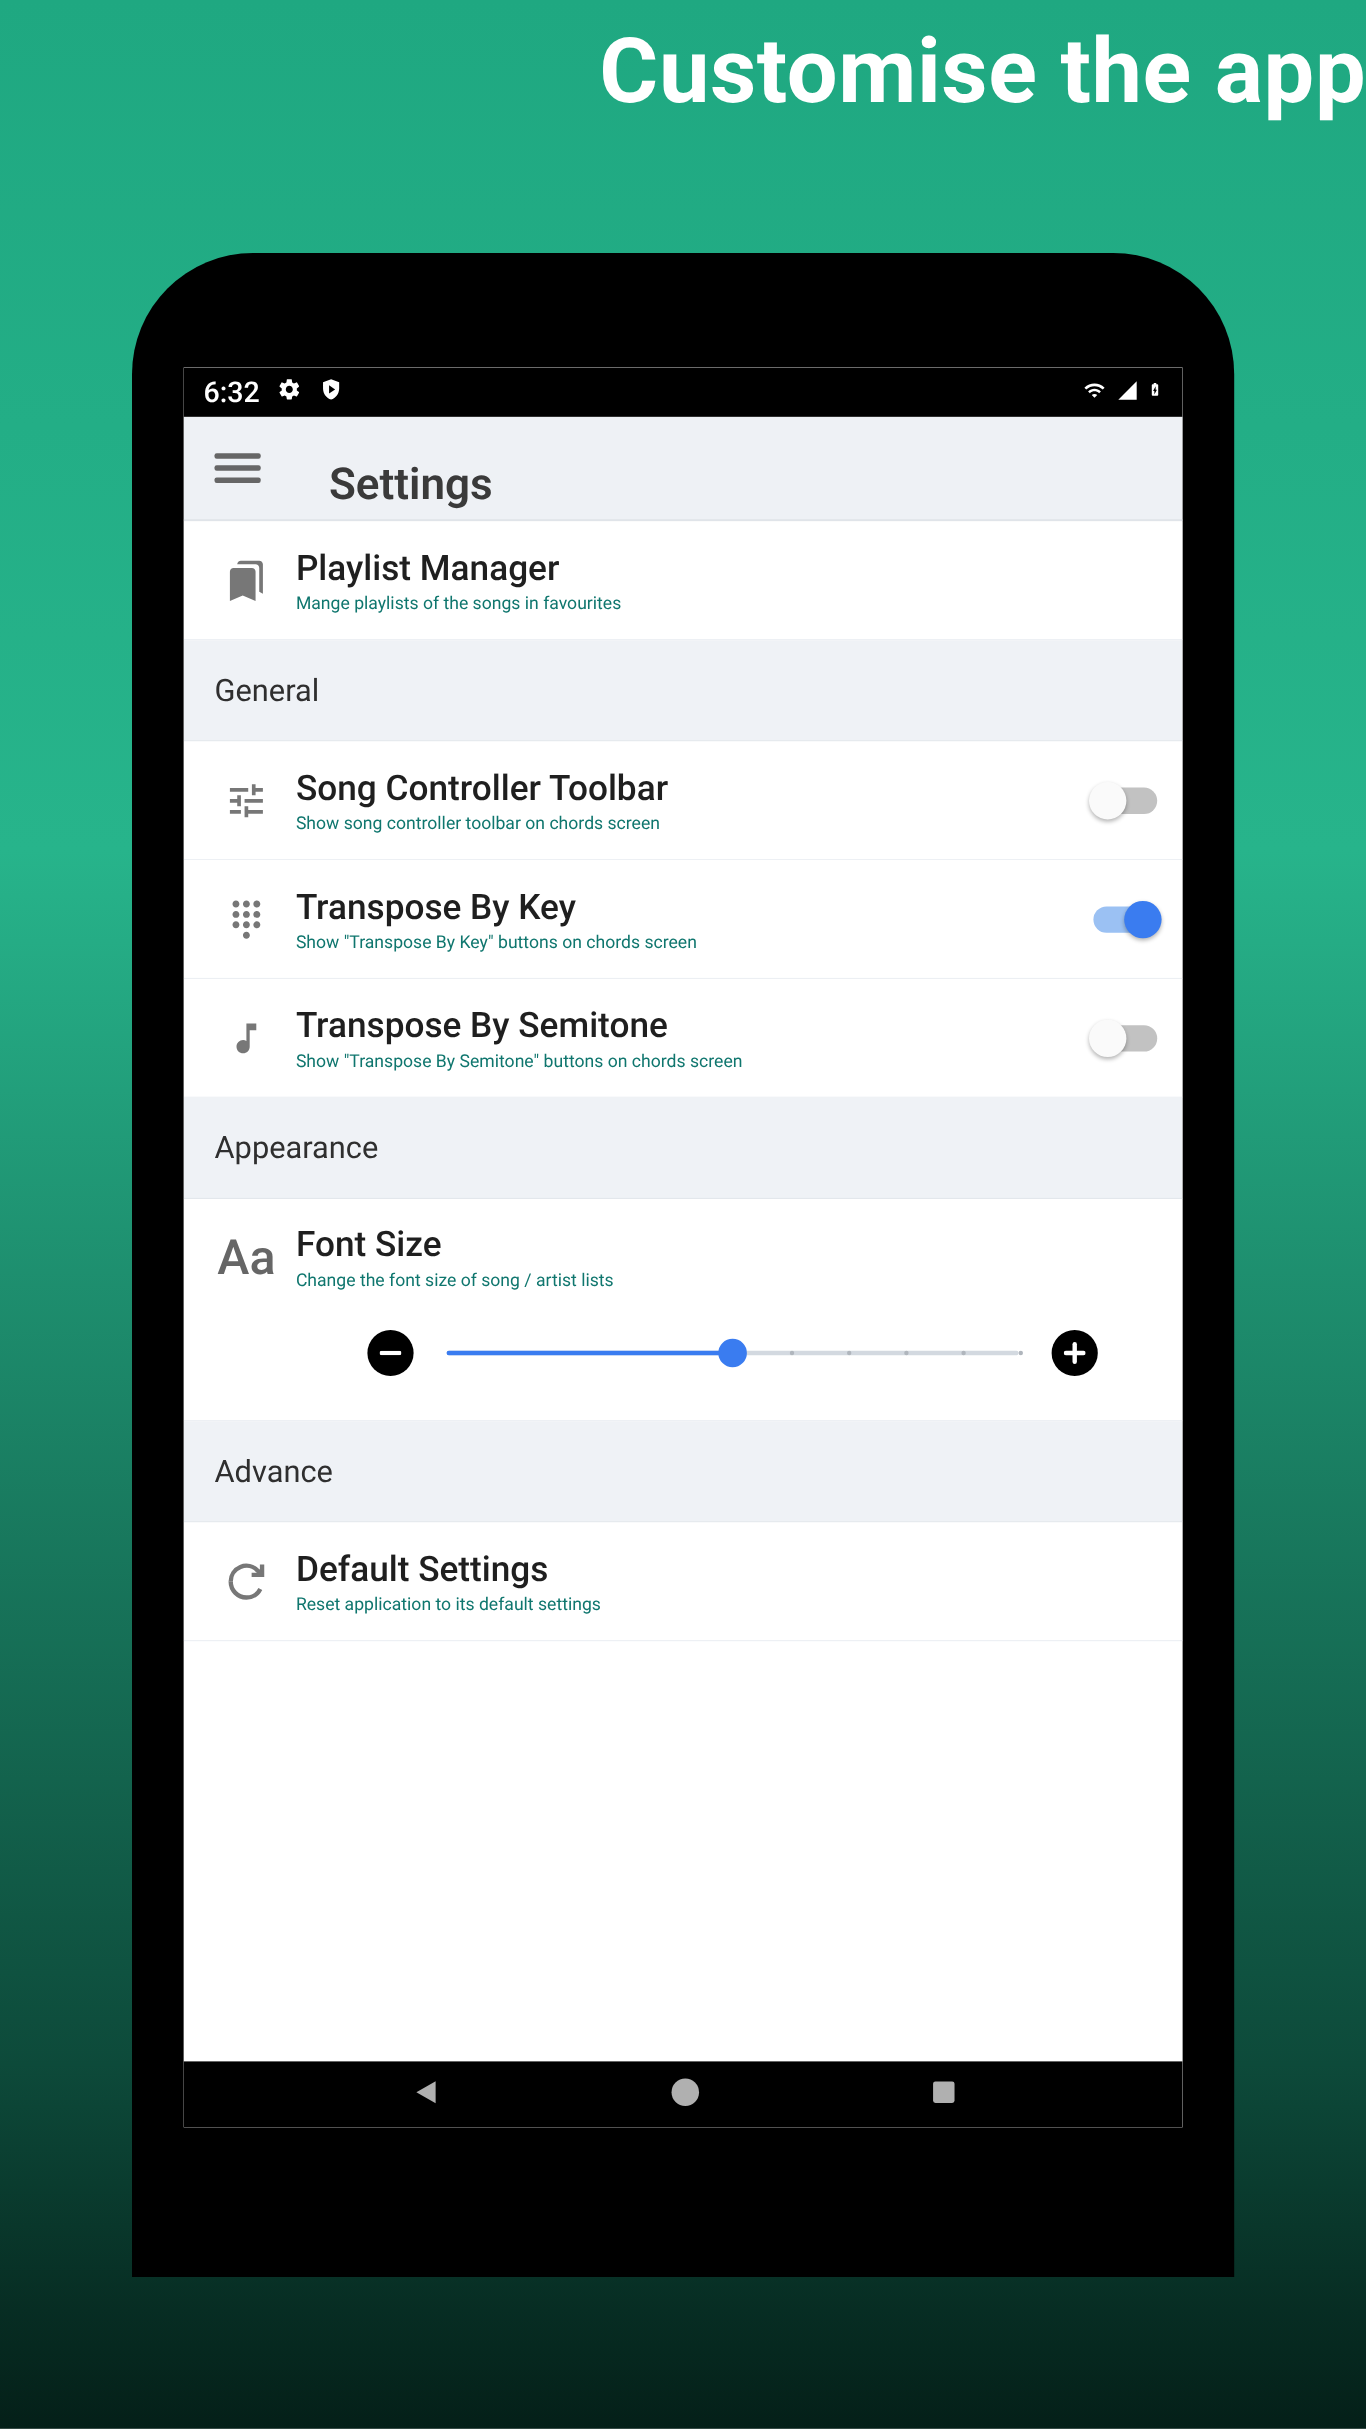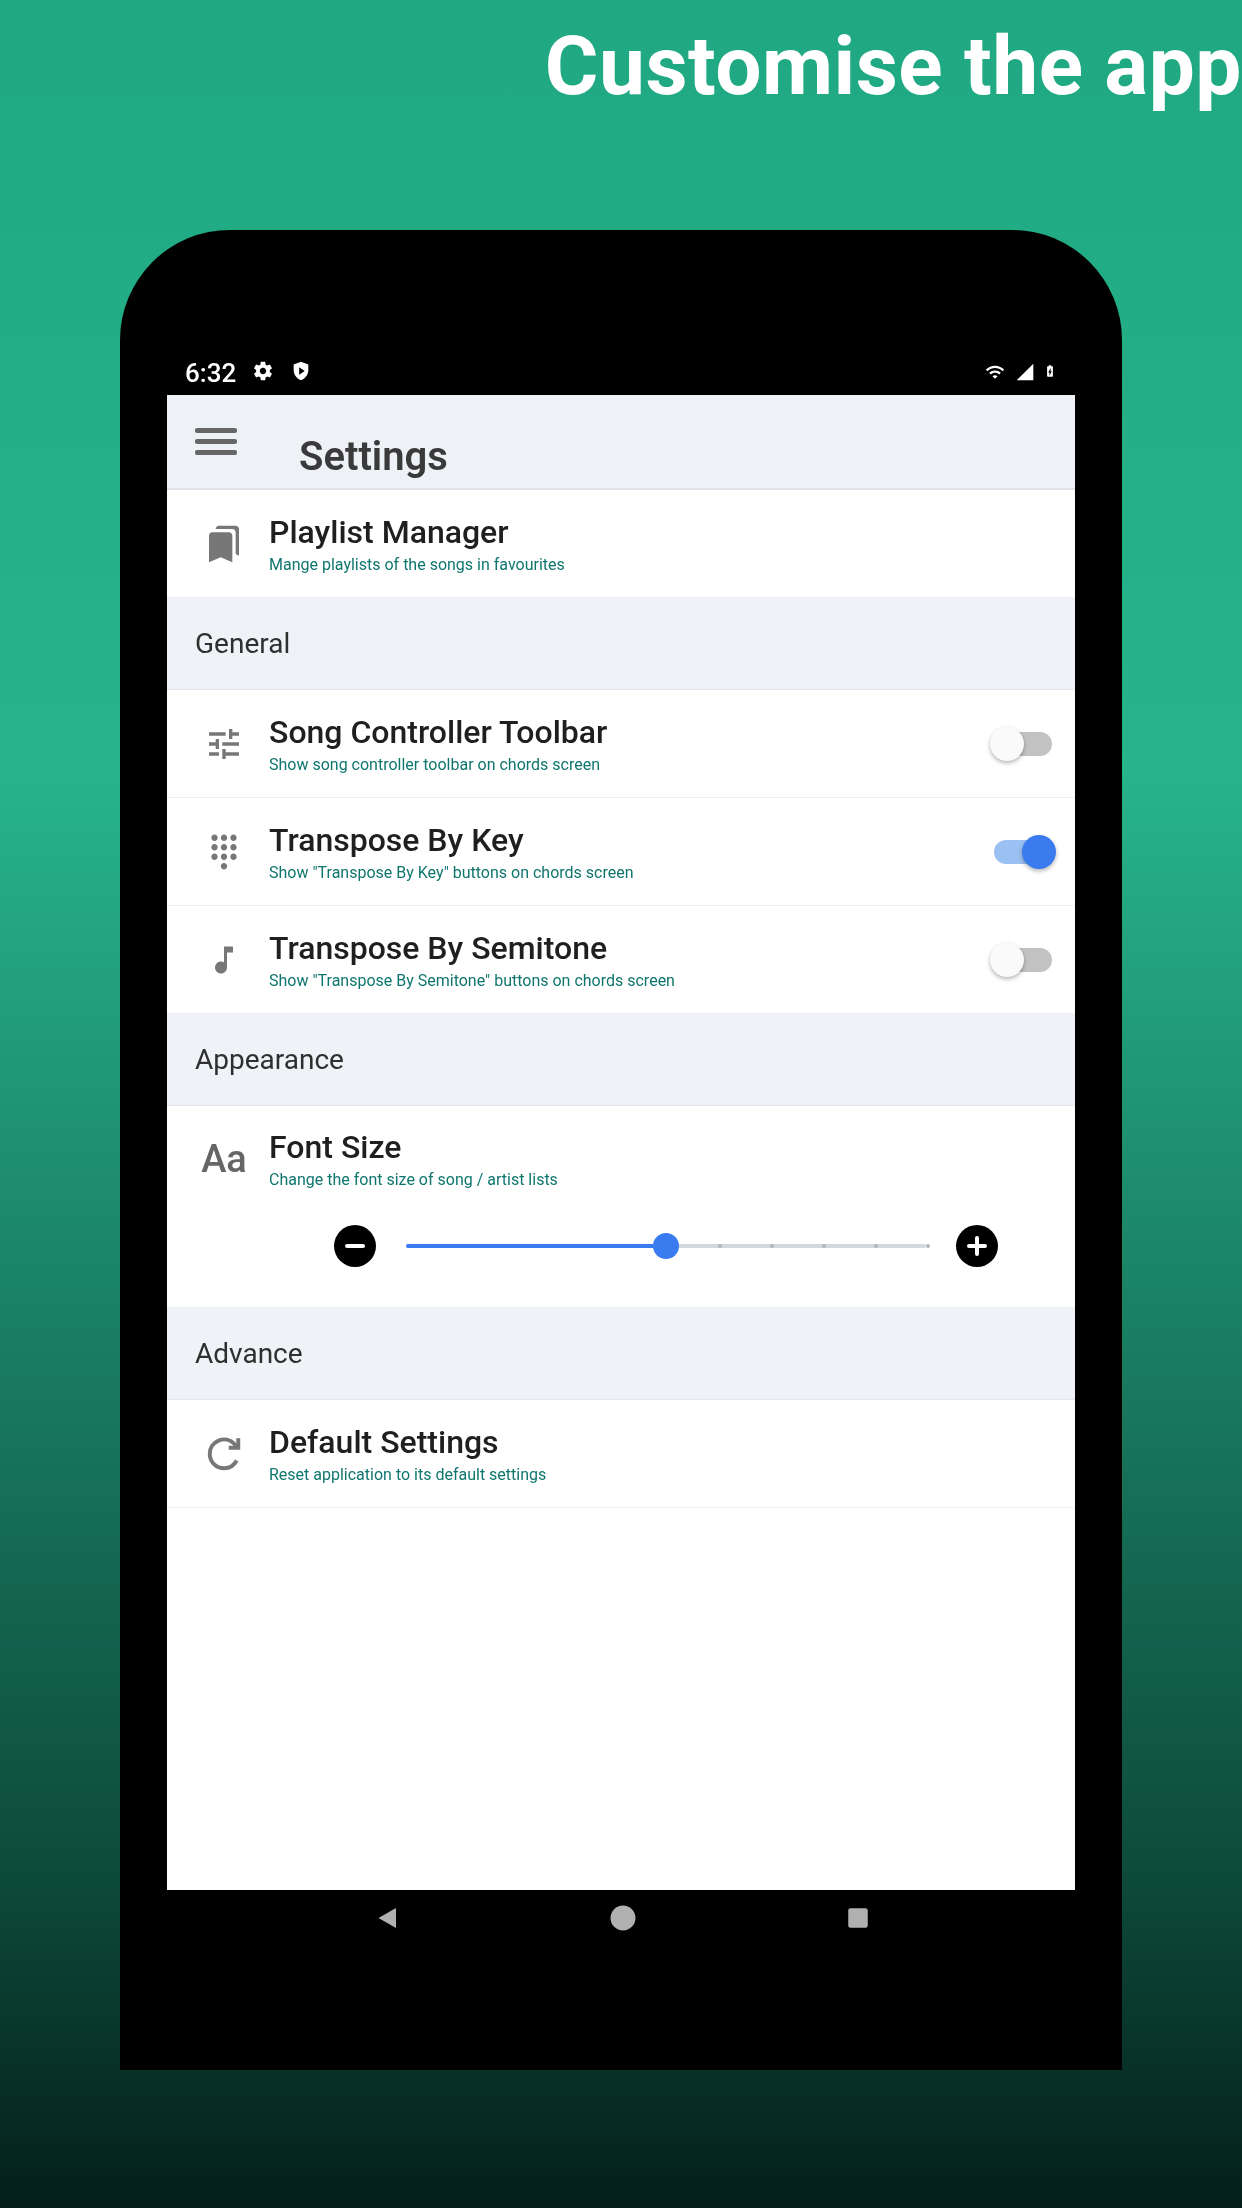--- a/index.html
+++ b/index.html
@@ -24,21 +24,21 @@
   left: 120px;
   top: 230px;
   width: 1002px;
   height: 1840px;
   background: #000;
   border-radius: 110px 110px 0 0;
 }
 .screen {
   position: absolute;
   left: 47px;
-  top: 120px;
+  top: 104px;
   width: 908px;
   height: 1600px;
   background: #fff;
   overflow: hidden;
 }
 .statusbar {
   height: 45px;
   background: #000;
   color: #fff;
   display: flex;
@@ -300,21 +300,21 @@
           <div class="switch switch-off">
               <div class="knob"></div>
             </div>
         </div>
       </div>
 
       <div class="section-header">Appearance</div>
 
 
       <div class="row font-row">
-        <div class="row-icon" style="font-size:38px;font-weight:500;color:#666;">Aa</div>
+        <div class="row-icon" style="font-size:44px;font-weight:500;color:#666;">Aa</div>
         <div class="row-text">
           <div class="row-title">Font Size</div>
           <div class="row-sub">Change the font size of song / artist lists</div>
         </div>
         <div class="slider-wrap">
           <div class="circle-btn">
             <svg width="20" height="4" viewBox="0 0 20 4">
                 <rect width="20" height="4" fill="#fff" rx="2"></rect>
               </svg>
           </div>

